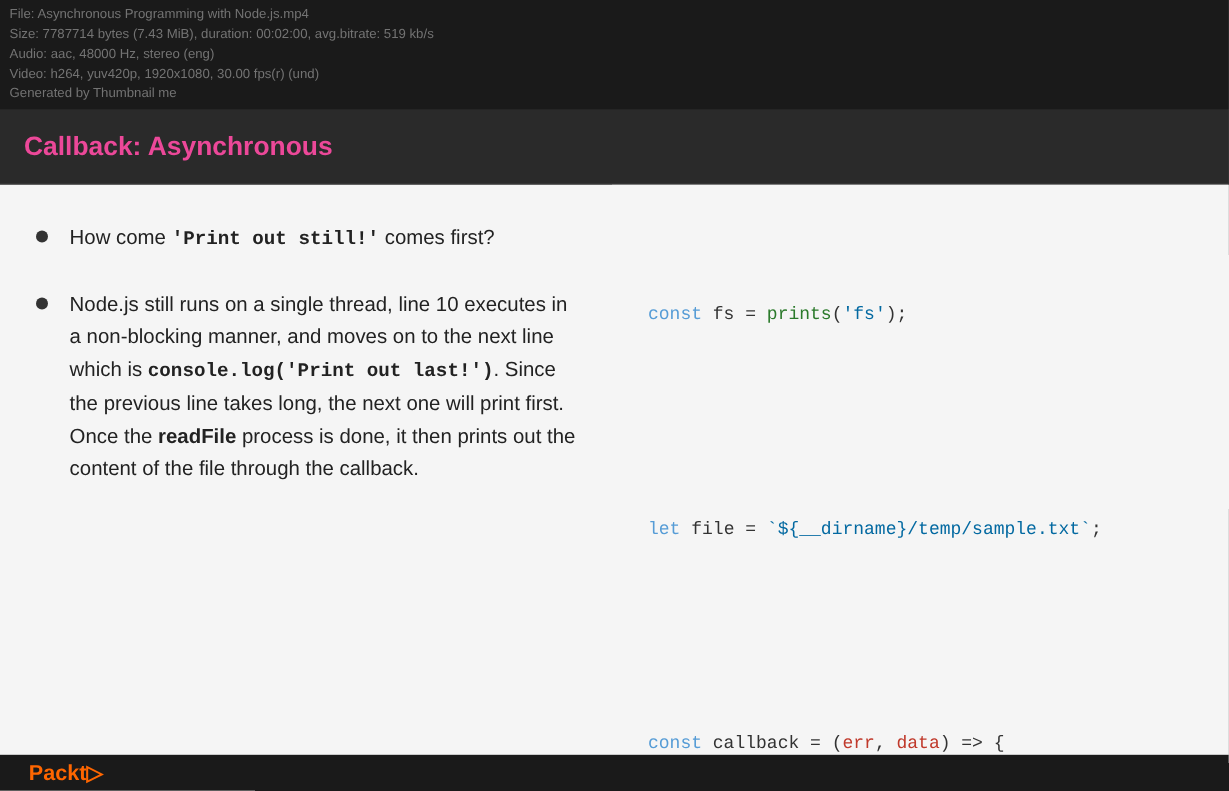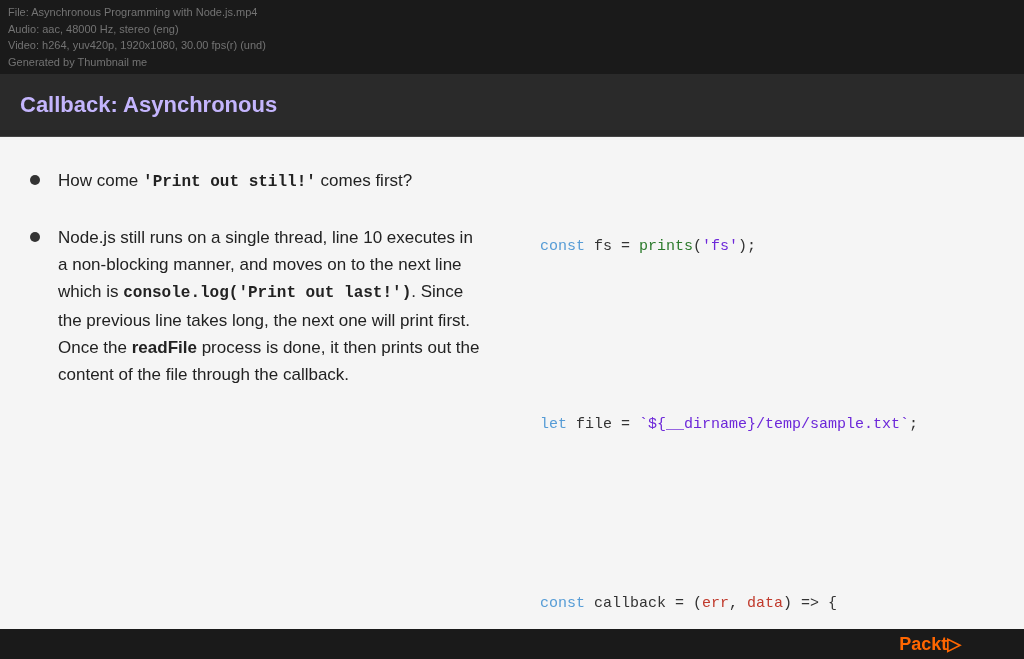--- a/index.html
+++ b/index.html
@@ -17,21 +17,21 @@
       background: #1a1a1a;
       color: #737373;
       font-size: 11px;
       padding: 4px 8px;
       line-height: 1.5;
     }
 
     
     #header {
       background: #2a2a2a;
-      color: #c4b5fd;
+      color: #ec4899;
       font-size: 22px;
       font-weight: bold;
       padding: 18px 20px;
       border-bottom: 1px solid #444;
     }
 
     
     #main-content {
       display: flex;
       background: #f5f5f5;
@@ -89,41 +89,41 @@
     }
 
     .code-block {
       white-space: pre;
     }
 
     
     .c-keyword { color: #569cd6; }
     .c-var { color: #333; }
     .c-func { color: #2b7a2b; }
-    .c-string { color: #6d28d9; }
+    .c-string { color: #0369a1; }
     .c-punct { color: #333; }
     .c-param { color: #c0392b; }
 
     .code-line {
       display: block;
       color: #333;
     }
 
     
     #bottom-bar {
       position: absolute;
       bottom: 0;
       left: 0;
       right: 0;
       height: 30px;
       background: #1a1a1a;
       display: flex;
       align-items: center;
-      justify-content: flex-end;
-      padding: 0 10px;
+      justify-content: flex-start;
+      padding: 0 24px;
     }
 
     #packt-logo {
       color: #ff6600;
       font-size: 18px;
       font-weight: bold;
       font-family: Arial, sans-serif;
     }
 
     #timecode {
@@ -131,20 +131,21 @@
       font-size: 11px;
       margin-left: 10px;
       margin-top: 44px;
     }
   </style>
 </head>
 <body>
 
 <div id="metadata-bar">
   <div>File: Asynchronous Programming with Node.js.mp4</div>
+  <div>Size: 7787714 bytes (7.43 MiB), duration: 00:02:00, avg.bitrate: 519 kb/s</div>
   <div>Audio: aac, 48000 Hz, stereo (eng)</div>
   <div>Video: h264, yuv420p, 1920x1080, 30.00 fps(r) (und)</div>
   <div>Generated by Thumbnail me</div>
 </div>
 
 <div id="header">
   <span>Callback: Asynchronous</span>
 </div>
 
 <div id="main-content">

